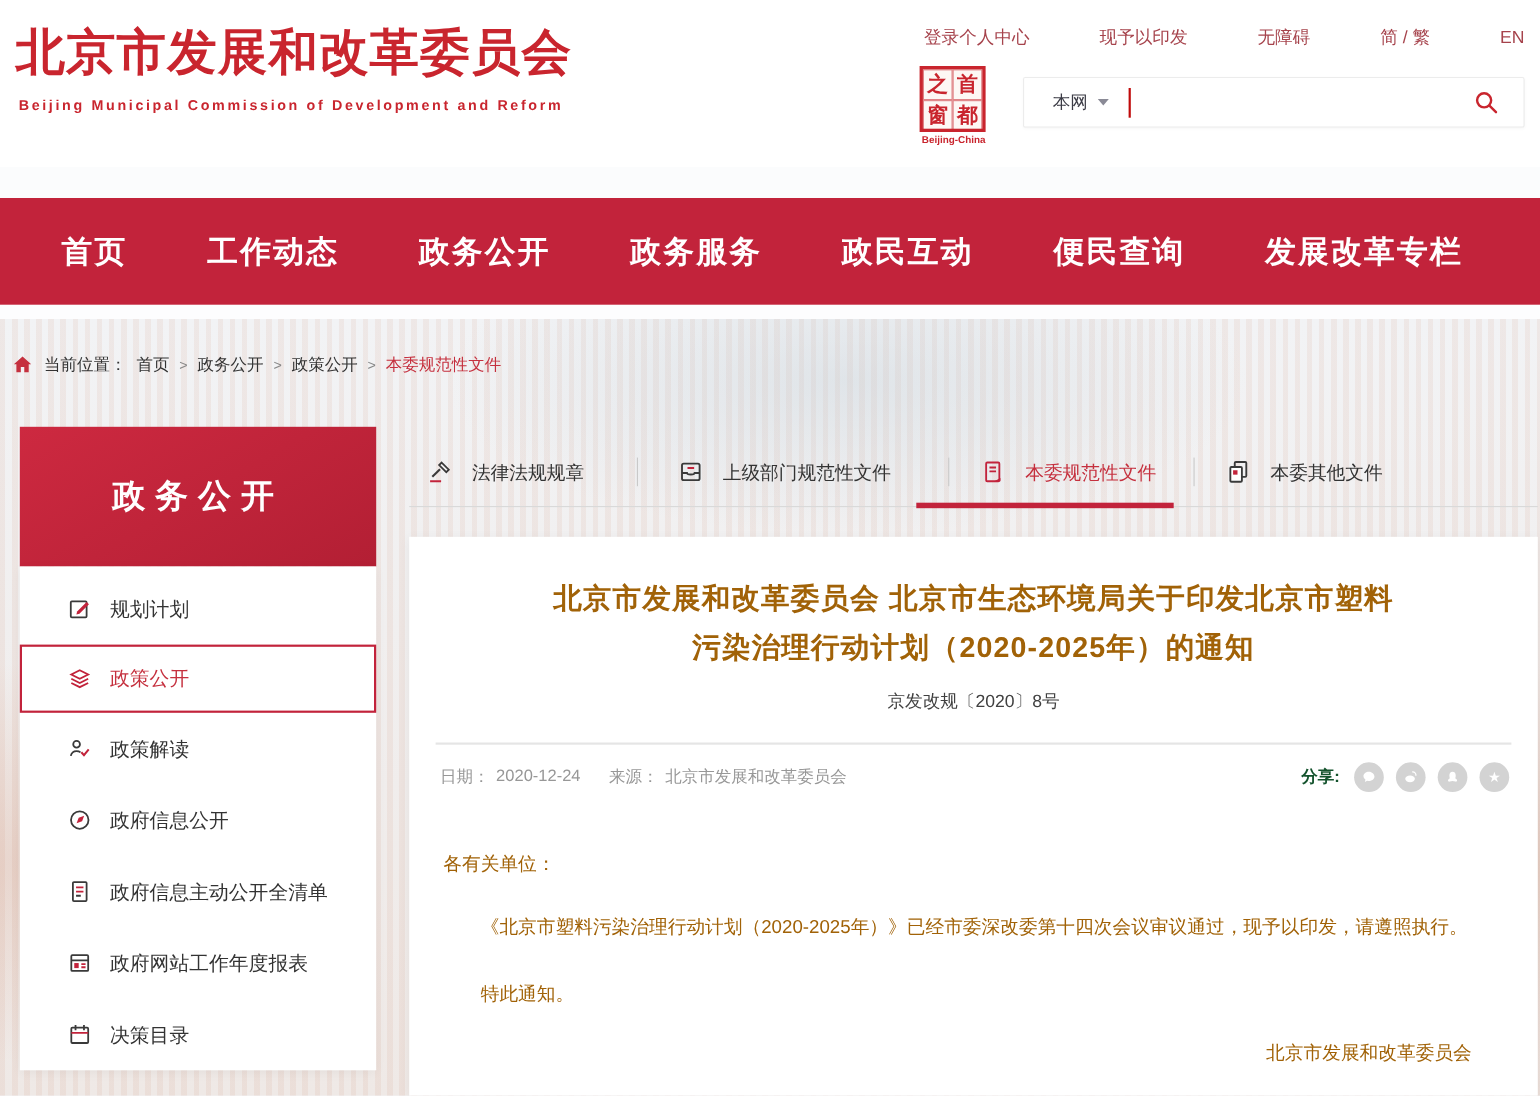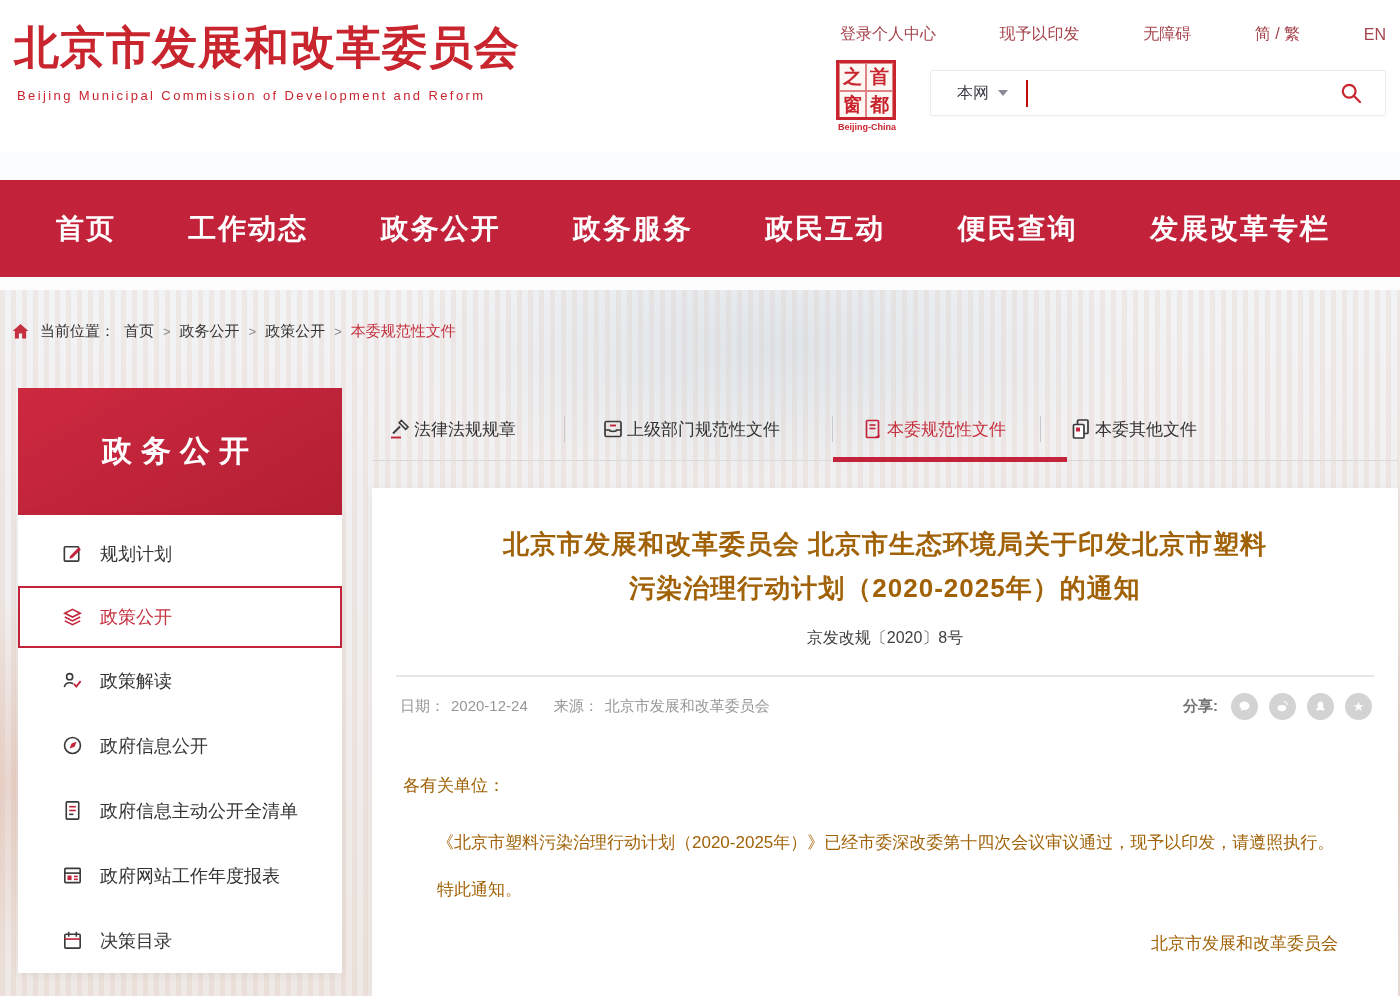--- a/index.html
+++ b/index.html
@@ -12,21 +12,21 @@
   .bg-scene { position:absolute; left:0; top:290px; width:1400px; height:706px;
     background:
       radial-gradient(520px 200px at 55% 8%, rgba(190,203,212,.35), transparent 70%),
       radial-gradient(420px 260px at 2% 70%, rgba(205,132,100,.22), transparent 70%),
       radial-gradient(420px 260px at 99% 70%, rgba(205,132,100,.25), transparent 70%),
       repeating-linear-gradient(90deg, rgba(201,130,100,.10) 0 5px, rgba(255,255,255,0) 5px 11px),
       linear-gradient(#f2f3f5, #efe9e6); }
 
   
   .logo-cn { position:absolute; left:14px; top:18px; font-size:45px; font-weight:bold; color:#c9252e; letter-spacing:1px; }
-  .logo-en { position:absolute; left:17px; top:88px; font-size:13px; font-weight:normal; color:#c9252e; letter-spacing:2.4px; }
+  .logo-en { position:absolute; left:17px; top:88px; font-size:13px; font-weight:bold; color:#c9252e; letter-spacing:2.4px; }
   .top-links { position:absolute; left:840px; top:24px; width:546px; display:flex; justify-content:space-between; align-items:center; }
   .top-link { font-size:16px; color:#a6434c; cursor:pointer; }
   .seal { position:absolute; left:836px; top:60px; width:62px; text-align:center; }
   .seal-box { width:60px; height:60px; border:3px solid #c9252e; background:#fdf7f4; display:grid; grid-template-columns:1fr 1fr; grid-template-rows:1fr 1fr; }
   .seal-box span { display:flex; align-items:center; justify-content:center; font-size:19px; font-weight:bold; color:#c9252e; border:0.5px solid rgba(201,37,46,.55); }
   .seal-cap { margin-top:2px; font-size:9px; font-weight:bold; color:#c9252e; letter-spacing:0; }
   .searchbar { position:absolute; left:930px; top:70px; width:456px; height:46px; background:#fff; border:1px solid #ececec; border-radius:2px; display:flex; align-items:center; box-shadow:0 1px 3px rgba(0,0,0,.03); }
   .scope { display:flex; align-items:center; gap:9px; padding:0 18px 0 26px; cursor:pointer; }
   .scope-label { font-size:16px; color:#3c3c46; }
   .caret { width:0; height:0; border-left:5px solid transparent; border-right:5px solid transparent; border-top:6px solid #8a8a96; }
@@ -47,41 +47,41 @@
   
   .sidebar { position:absolute; left:18px; top:388px; width:324px; }
   .side-header { height:127px; background:linear-gradient(150deg,#cd2940,#b31f34); display:flex; align-items:center; justify-content:center; color:#fff; font-size:30px; font-weight:bold; letter-spacing:9px; }
   .side-menu { background:#fff; padding-top:6px; box-shadow:0 2px 10px rgba(0,0,0,.05); }
   .side-item { height:65px; display:flex; align-items:center; gap:16px; padding-left:40px; font-size:18px; color:#333; cursor:pointer; border:2px solid transparent; }
   .side-item.active { border-color:#c2233b; color:#c5303e; height:62px; }
   .side-icon { width:24px; height:24px; display:flex; align-items:center; justify-content:center; }
 
   
   .tabs { position:absolute; left:372px; top:400px; width:1026px; height:58px; display:flex; align-items:center; }
-  .tab { display:flex; align-items:center; gap:2px; font-size:17px; color:#333; cursor:pointer; white-space:nowrap; }
+  .tab { display:flex; align-items:center; gap:17px; font-size:17px; color:#333; cursor:pointer; white-space:nowrap; }
   .tab.active { color:#c5303e; }
   .tab-sep { width:1px; height:26px; background:#c9c9c9; }
   .tab-hairline { position:absolute; left:372px; top:460px; width:1026px; height:1px; background:#d9d9d9; }
   .tab-underline { position:absolute; left:833px; top:457px; width:234px; height:5px; background:#c2233b; }
 
   
   .panel { position:absolute; left:372px; top:488px; width:1026px; height:508px; background:#fff; box-shadow:0 2px 10px rgba(0,0,0,.05); }
   .art-title { margin-top:34px; text-align:center; font-size:26px; font-weight:bold; color:#a16207; line-height:44px; letter-spacing:1px; }
   .doc-num { margin-top:18px; text-align:center; font-size:16px; color:#404040; }
   .meta-divider { margin:26px 24px 0 24px; border-top:2px solid #e5e5e5; }
   .meta-row { margin:16px 26px 0 28px; display:flex; justify-content:space-between; align-items:center; }
   .meta-left { font-size:15px; color:#979797; display:flex; gap:6px; }
   .meta-left .gap { width:14px; }
   .share { display:flex; align-items:center; gap:11px; }
-  .share-label { font-size:15px; font-weight:bold; color:#737373; margin-right:2px; }
+  .share-label { font-size:15px; font-weight:bold; color:#14532d; margin-right:2px; }
   .share-circle { width:27px; height:27px; border-radius:50%; background:#d3d3d3; display:flex; align-items:center; justify-content:center; cursor:pointer; color:#fff; font-size:13px; }
   .article-body { margin:54px 60px 0 31px; font-size:17px; color:#a16207; }
   .salutation { line-height:24px; }
   .para1 { margin-top:24px; text-indent:2em; line-height:42px; }
-  .para2 { margin-top:14px; text-indent:2em; line-height:24px; }
+  .para2 { margin-top:28px; text-indent:2em; line-height:24px; }
   .signature { margin-top:30px; text-align:right; line-height:24px; }
 </style>
 </head>
 <body>
 
 <div class="page">
   <div class="bg-top"></div>
   <div class="bg-scene"></div>
 
   <div class="logo-cn">北京市发展和改革委员会</div>

